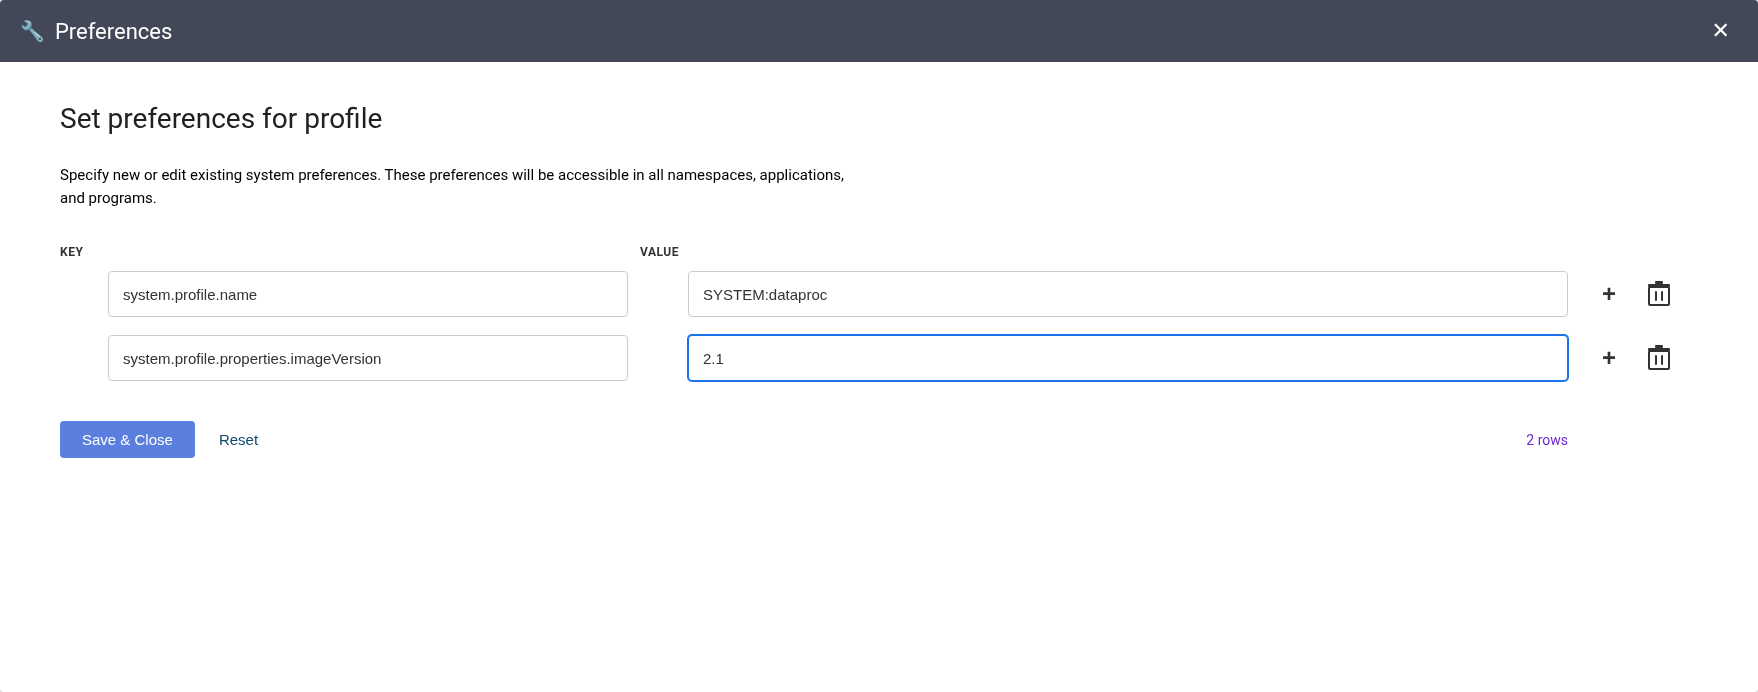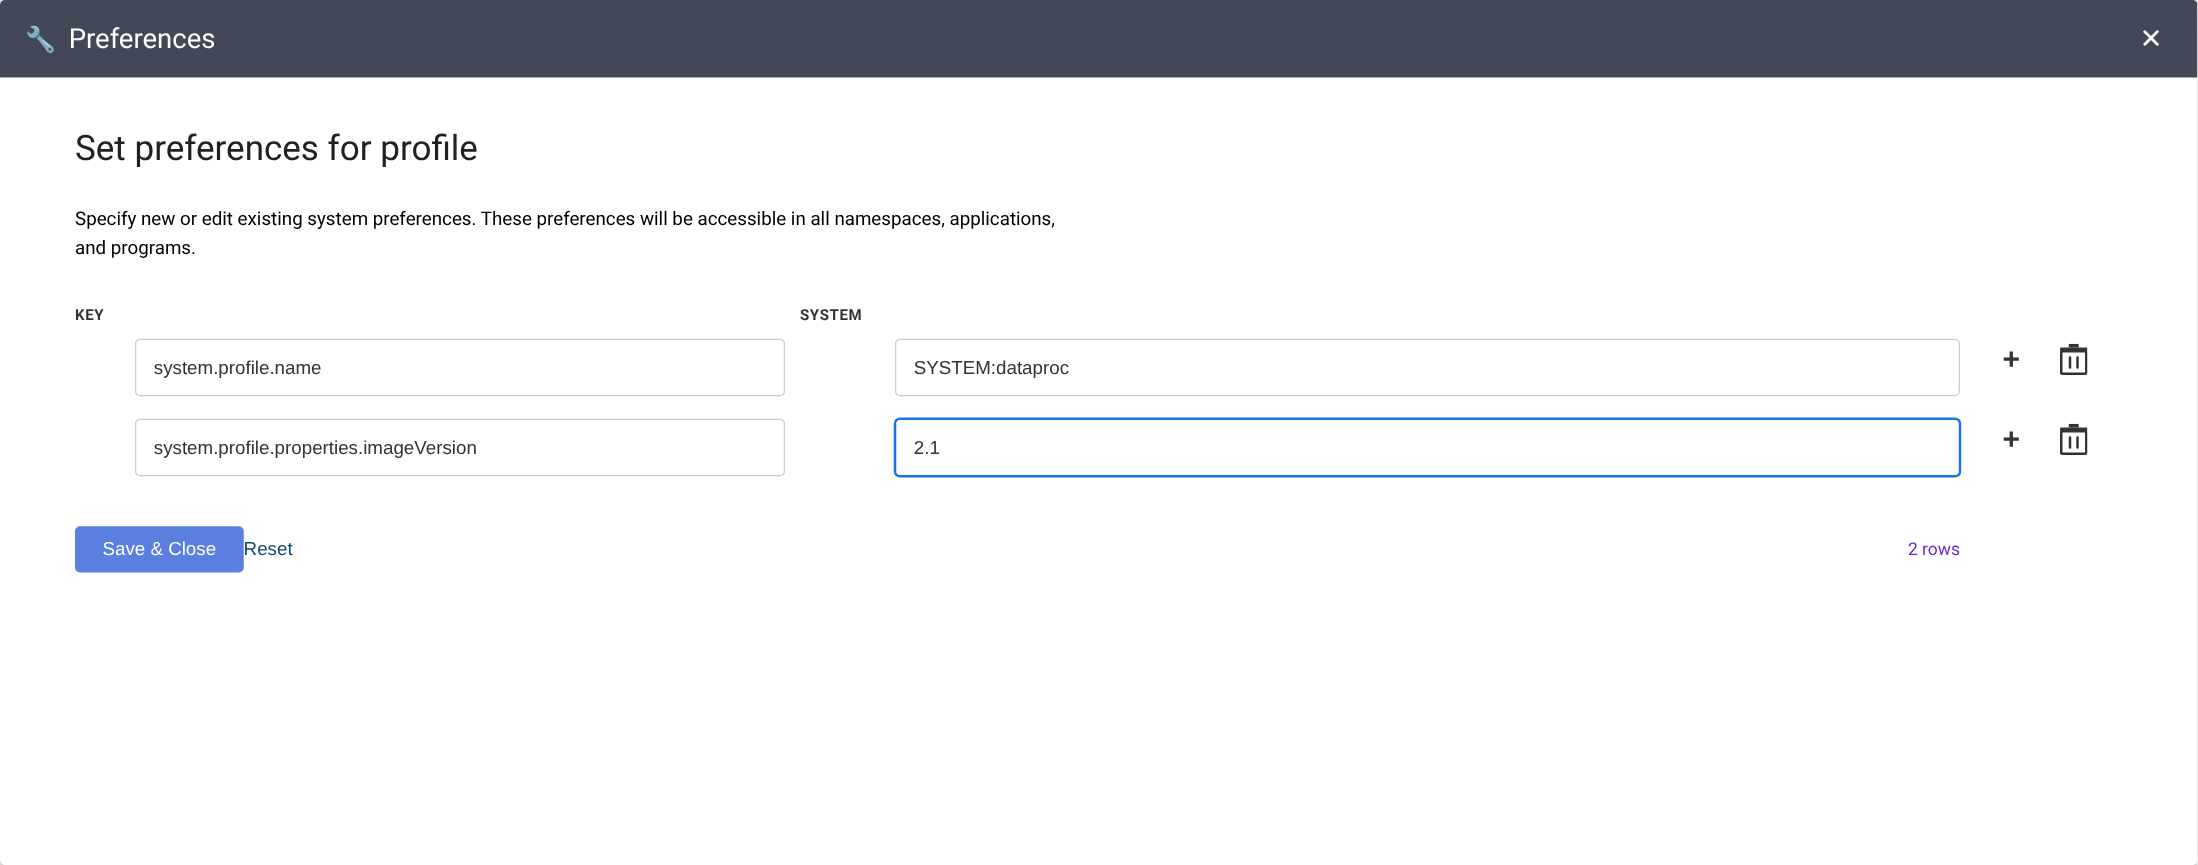--- a/index.html
+++ b/index.html
@@ -114,21 +114,21 @@
 
     .rows-container {
       display: flex;
       flex-direction: column;
       gap: 18px;
       margin-bottom: 30px;
     }
 
     .preference-row {
       display: flex;
-      align-items: flex-start;
+      align-items: center;
       gap: 0;
       padding-left: 48px;
     }
 
     .key-input {
       width: 520px;
       height: 46px;
       border: 1px solid #ccc;
       border-radius: 4px;
       padding: 0 14px;
@@ -141,21 +141,21 @@
     .value-input {
       flex: 1;
       height: 46px;
       border: 1px solid #ccc;
       border-radius: 4px;
       padding: 0 14px;
       font-size: 15px;
       color: #333;
       outline: none;
       background: #fff;
-      margin-left: 88px;
+      margin-left: 60px;
     }
 
     .value-input.active {
       border-color: #1a73e8;
       box-shadow: 0 0 0 1px #1a73e8;
     }
 
     .row-actions {
       display: flex;
       align-items: center;
@@ -185,20 +185,21 @@
     .footer {
       display: flex;
       align-items: center;
       justify-content: space-between;
       margin-top: 10px;
     }
 
     .footer-left {
       display: flex;
       align-items: center;
+      gap: 24px;
     }
 
     .save-close-btn {
       background: #5b7fde;
       color: #ffffff;
       border: none;
       border-radius: 4px;
       padding: 10px 22px;
       font-size: 15px;
       font-weight: 500;
@@ -235,21 +236,21 @@
     <button class="close-button">✕</button>
   </div>
 
   <div class="dialog-body">
 
     <div class="section-title">Set preferences for profile</div>
     <div class="section-description">Specify new or edit existing system preferences. These preferences will be accessible in all namespaces, applications, and programs.</div>
 
     <div class="columns-header">
       <div class="col-key-header">KEY</div>
-      <div class="col-value-header">SYSTEM</div>
+      <div class="col-value-header">VALUE</div>
     </div>
 
     <div class="rows-container">
 
       <div class="preference-row">
         <input class="key-input" type="text" value="system.profile.name" style="">
         <input class="value-input" type="text" value="SYSTEM:dataproc" style="">
         <div class="row-actions">
           <button class="action-btn">
             <span class="plus-icon">+</span>

